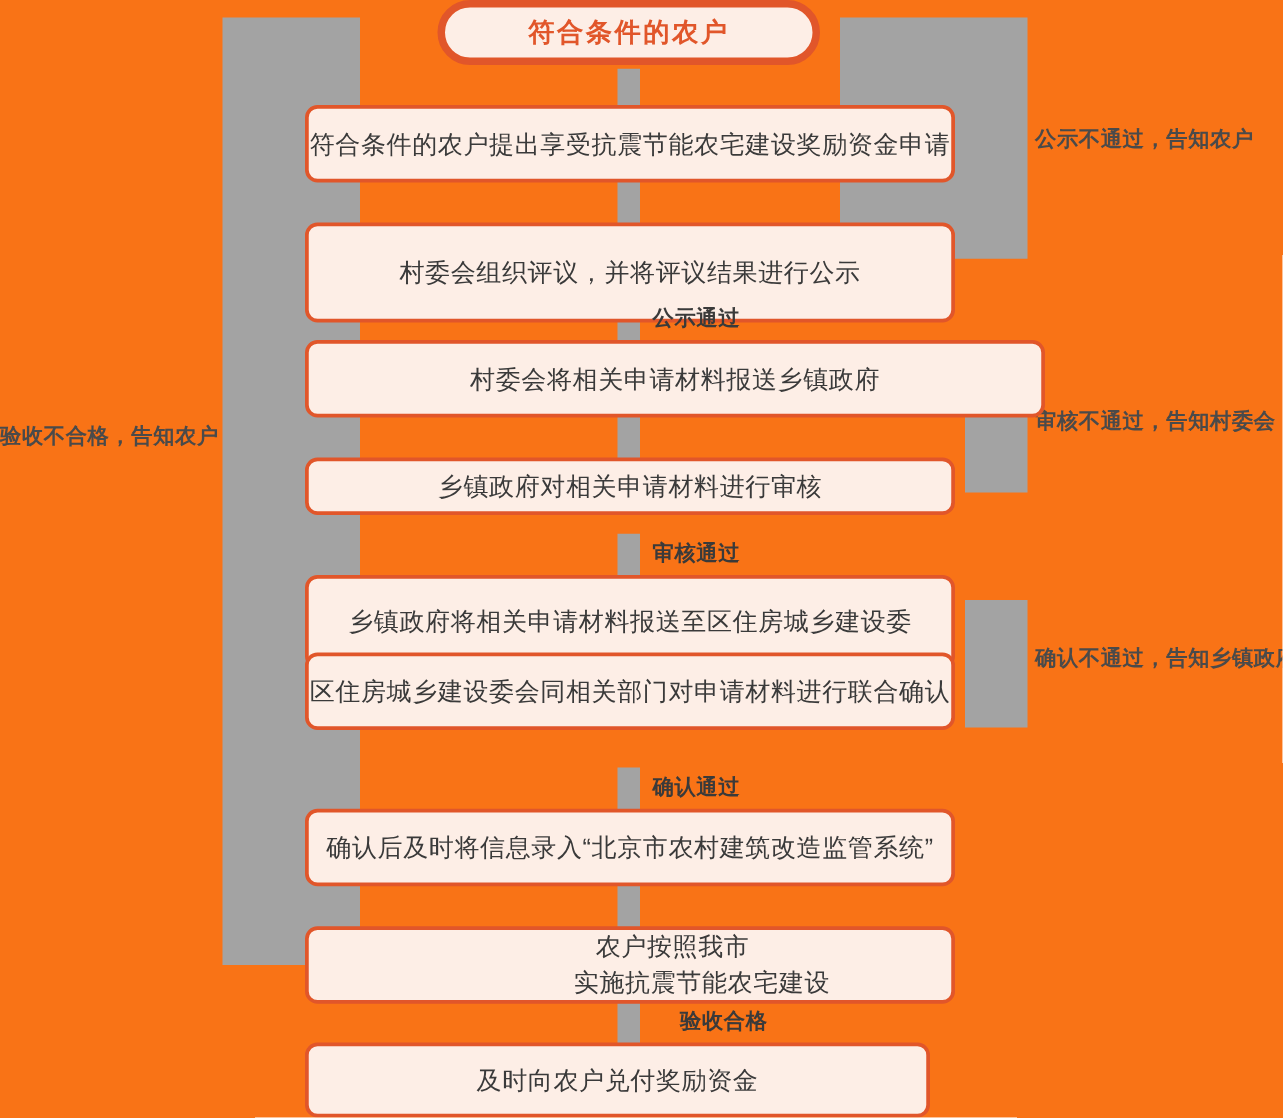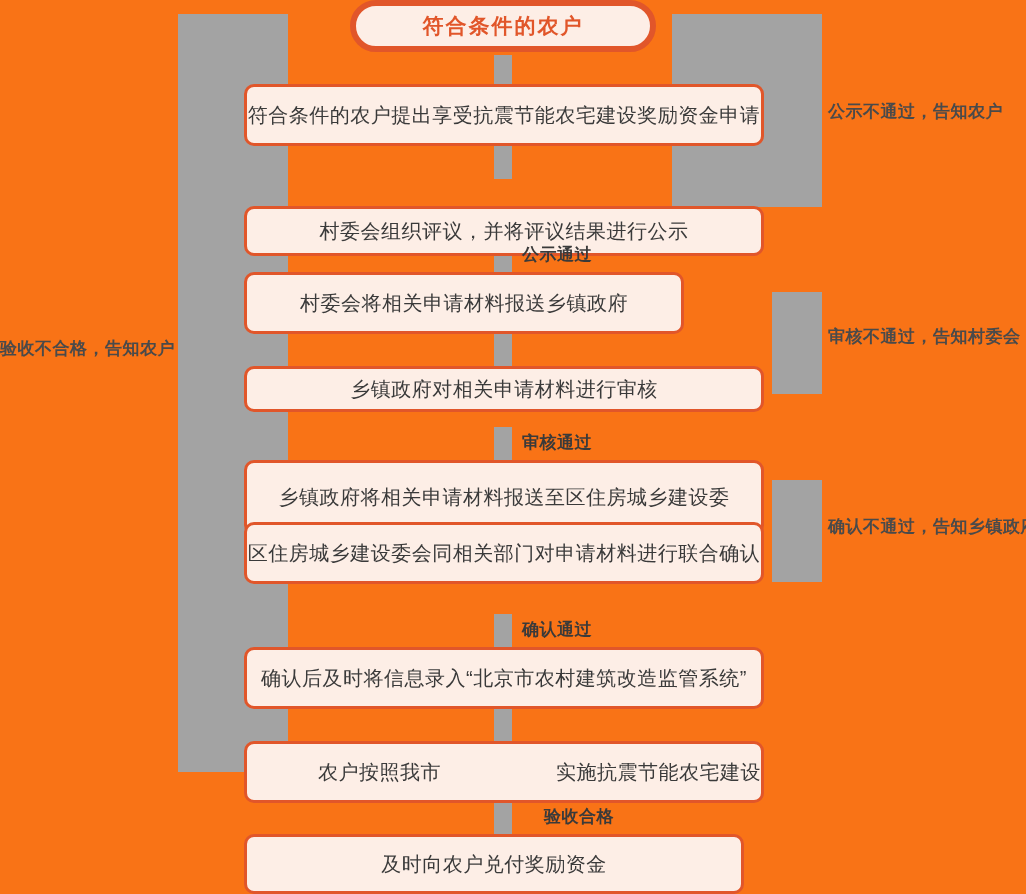--- a/index.html
+++ b/index.html
@@ -52,22 +52,23 @@
   }
   .node.start {
     border-width: 6px;
     border-radius: 34px;
     color: #e1562a;
     font-weight: bold;
     font-size: 21px;
     letter-spacing: 2px;
   }
   .node.split {
-    justify-content: flex-end;
+    justify-content: space-between;
     padding-left: 0;
+    flex-direction: column;
   }
   .node.split .seg-a {
     margin-left: 68px;
   }
   .node.split .seg-b {
     margin-left: 115px;
   }
 
   
   .edge-label {
@@ -102,23 +103,23 @@
   <div class="connector" style="left:494px; top:427px; height:34px;"></div>
   <div class="connector" style="left:494px; top:521px; height:33px;"></div>
   <div class="connector" style="left:494px; top:614px; height:34px;"></div>
   <div class="connector" style="left:494px; top:708px; height:34px;"></div>
   <div class="connector" style="left:494px; top:801px; height:34px;"></div>
 
   <div class="node start" style="left:350px; top:0px; width:306px; height:52px;">符合条件的农户</div>
 
   <div class="node" style="left:244px; top:84px; width:520px; height:62px;">符合条件的农户提出享受抗震节能农宅建设奖励资金申请</div>
 
-  <div class="node" style="left:244px; top:178px; width:520px; height:50px;margin-top:28px;">村委会组织评议，并将评议结果进行公示</div>
+  <div class="node" style="left:244px; top:178px; width:520px; height:80px;">村委会组织评议，并将评议结果进行公示</div>
 
-  <div class="node" style="left:244px; top:272px; width:440px; height:62px;font-family:Liberation Mono, monospace;">村委会将相关申请材料报送乡镇政府</div>
+  <div class="node" style="left:244px; top:272px; width:592px; height:62px;font-family:Liberation Mono, monospace;">村委会将相关申请材料报送乡镇政府</div>
 
   <div class="node" style="left:244px; top:366px; width:520px; height:46px;">乡镇政府对相关申请材料进行审核</div>
 
   <div class="node" style="left:244px; top:460px; width:520px; height:75px;">乡镇政府将相关申请材料报送至区住房城乡建设委</div>
 
   <div class="node" style="left:244px; top:522px; width:520px; height:62px;">区住房城乡建设委会同相关部门对申请材料进行联合确认</div>
 
   <div class="node" style="left:244px; top:647px; width:520px; height:62px;">确认后及时将信息录入“北京市农村建筑改造监管系统”</div>
 
   <div class="node split" style="left:244px; top:741px; width:520px; height:62px;">

